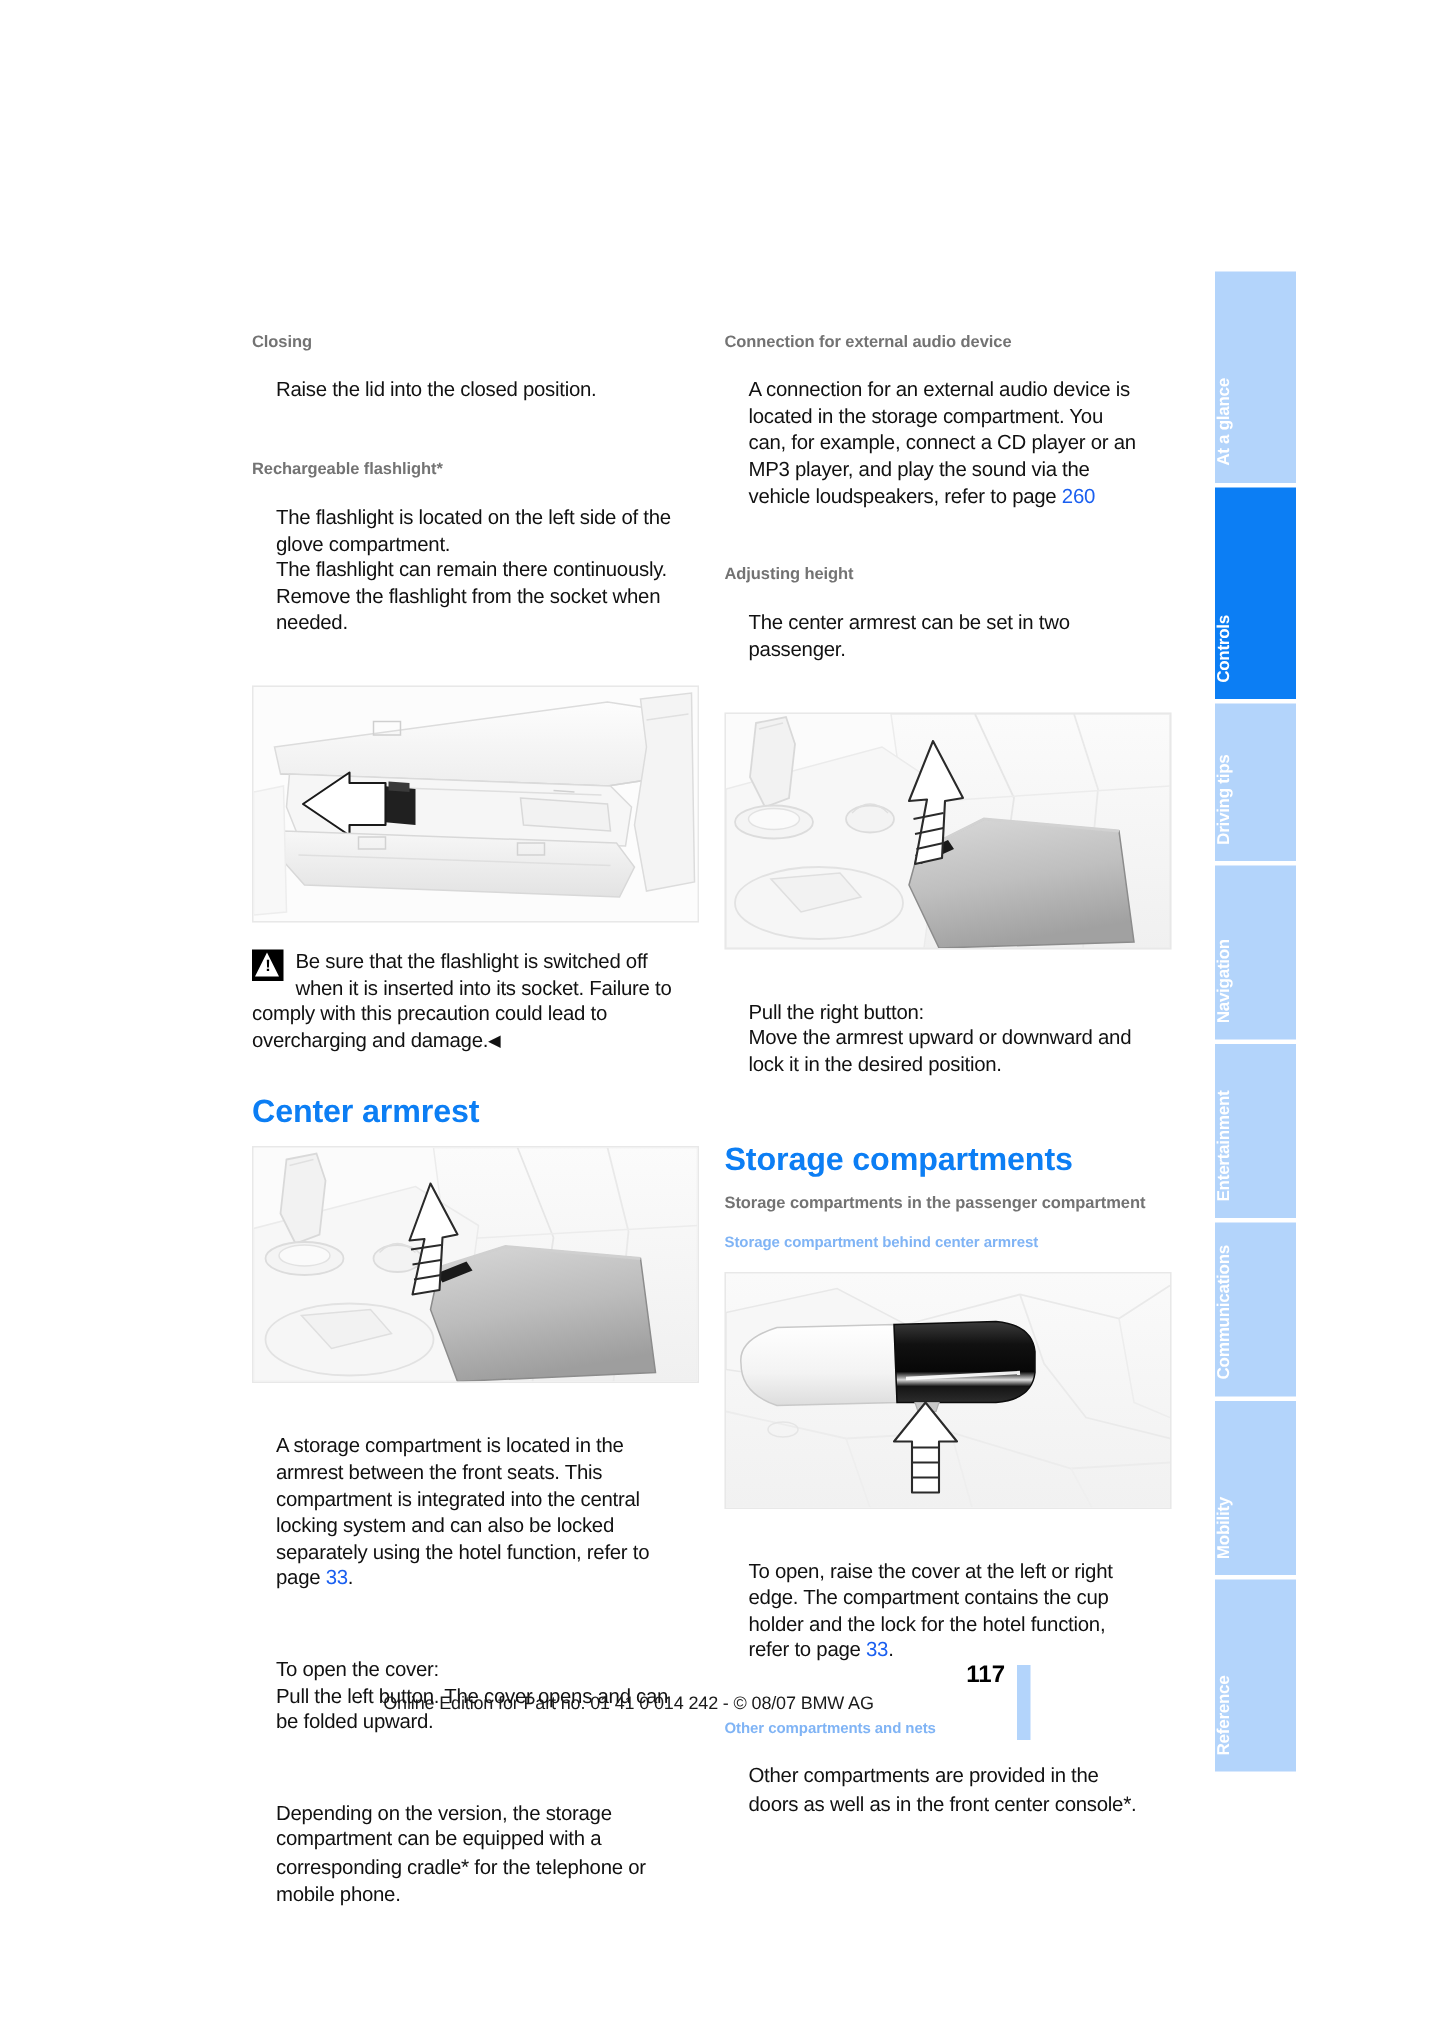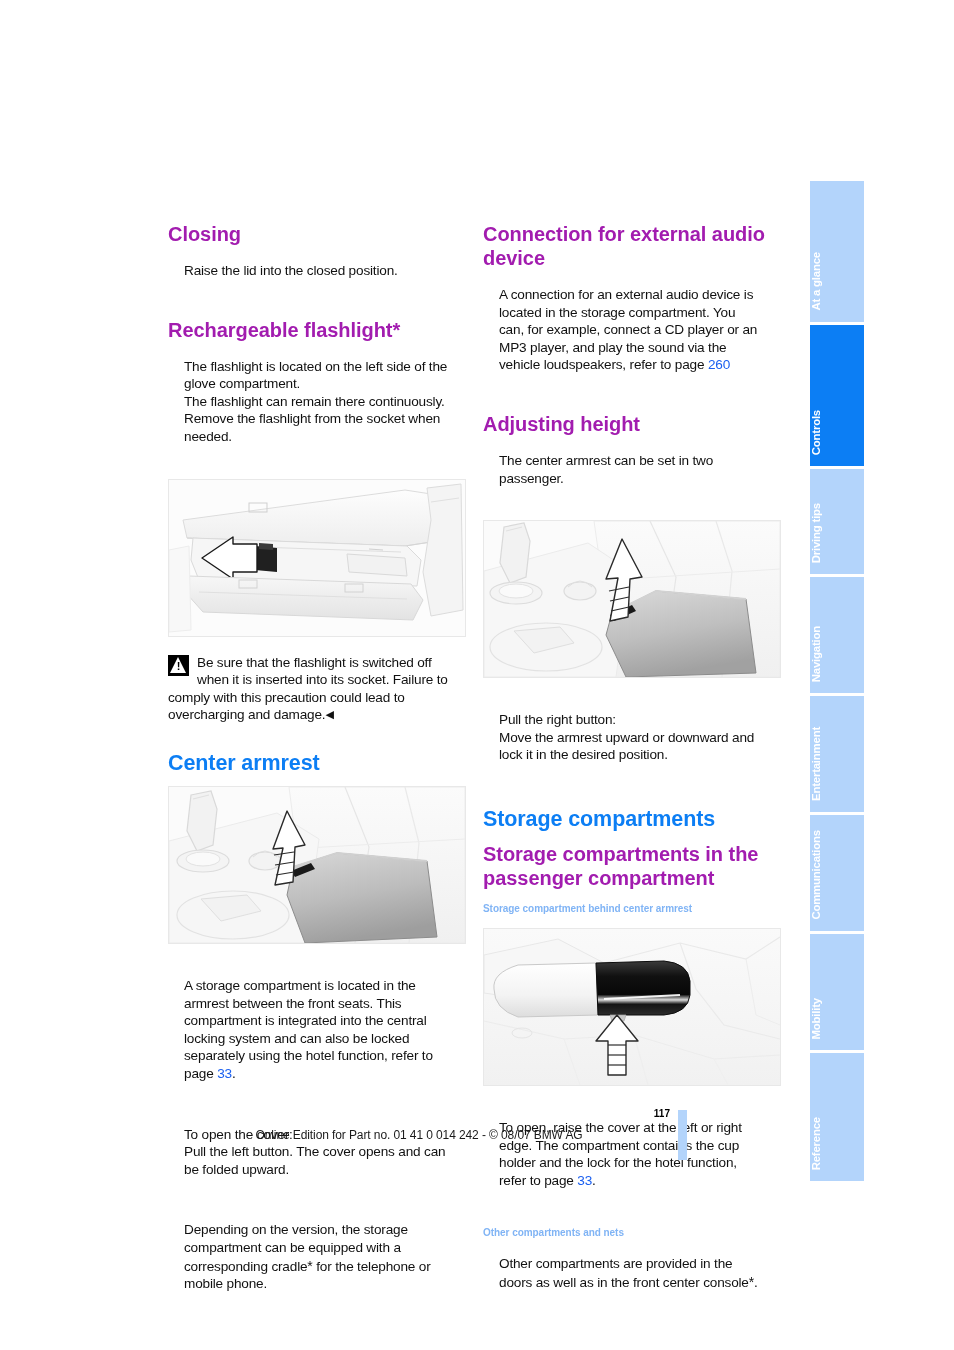--- a/index.html
+++ b/index.html
@@ -34,23 +34,23 @@
   
   h1.section {
     font-size: 21.5px;
     font-weight: bold;
     color: #0c7ef4;
     margin: 0 0 11px 0;
     line-height: 1.12;
     letter-spacing: -0.1px;
   }
   h2.sub {
-    font-size: 20px;
+    font-size: 11px;
     font-weight: bold;
-    color: #a21caf;
+    color: #737373;
     margin: 0 0 2px 0;
     line-height: 1.2;
     letter-spacing: -0.05px;
   }
   h3.subsub {
     font-size: 10px;
     font-weight: bold;
     color: #80b4f5;
     margin: 0 0 2px 0;
     line-height: 1.2;
@@ -164,21 +164,21 @@
     white-space: nowrap;
   }
 
   
   .pagenum {
     position: absolute;
     left: 604px;
     top: 1108px;
     width: 66px;
     text-align: right;
-    font-size: 10px;
+    font-size: 16px;
     font-weight: bold;
     color: #000000;
   }
   .footerline {
     position: absolute;
     left: 168px;
     top: 1128px;
     width: 502px;
     text-align: center;
     font-size: 12px;

